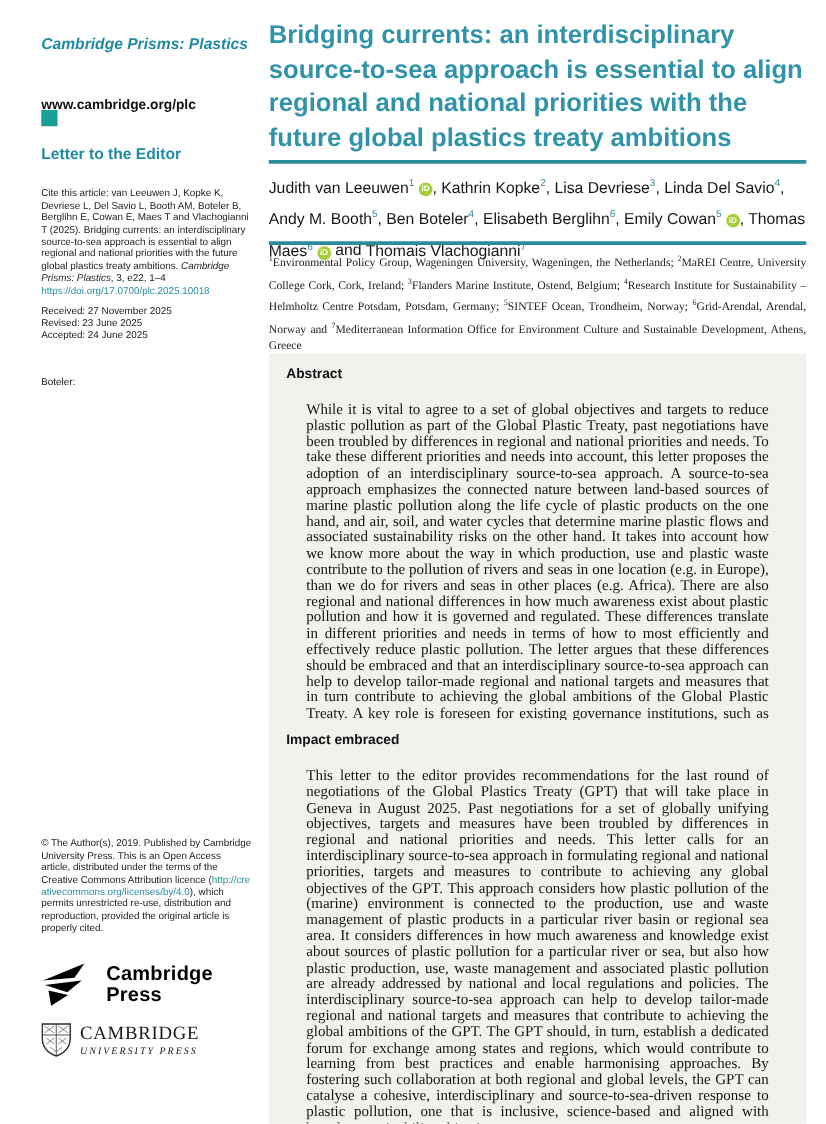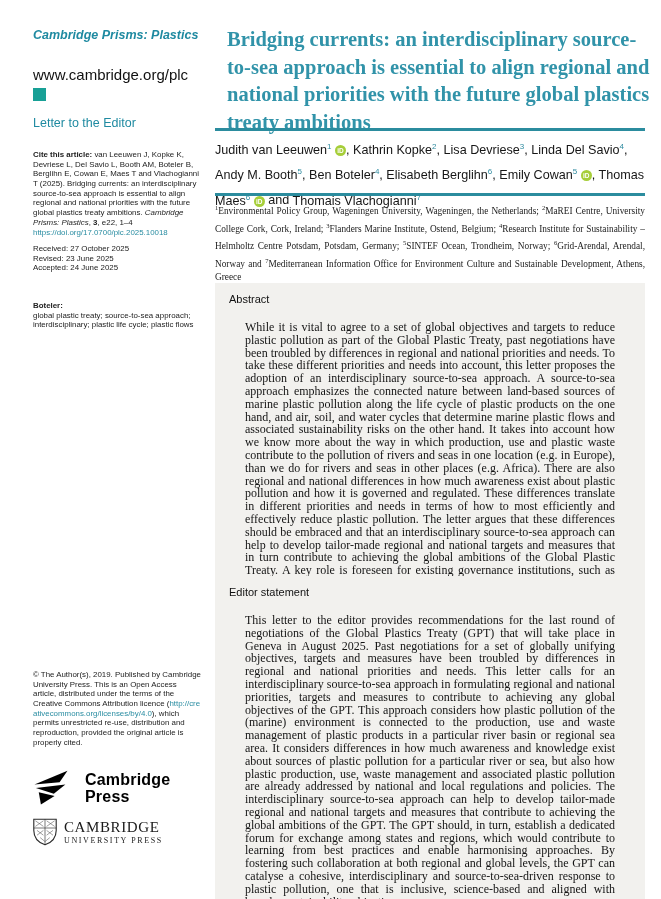--- a/index.html
+++ b/index.html
@@ -1,87 +1,86 @@
 <!DOCTYPE html>
 <html><head>
 <meta charset="utf-8">
 <style>
   html,body{margin:0;padding:0;background:#ffffff;}
   .page{position:relative;width:661px;height:899px;background:#fff;overflow:hidden;
         font-family:"Liberation Sans",sans-serif;color:#1c1c1c;}
   
   .sidebar{position:absolute;left:33px;top:0;width:168px;height:899px;}
   .journal{position:absolute;top:28px;left:0;font-size:12.5px;font-weight:700;font-style:italic;color:#1f8aa1;}
-  .siteurl{position:absolute;top:66px;left:0;font-size:15px;font-weight:400;color:#111;text-decoration:none;}
+  .siteurl{position:absolute;top:78px;left:0;font-size:11px;font-weight:700;color:#111;text-decoration:none;}
   .type-square{position:absolute;top:88px;left:0;width:13px;height:13px;background:#18a096;}
-  .section-h{position:absolute;top:116px;left:0;margin:0;font-size:12.5px;font-weight:400;color:#1f8aa1;}
+  .section-h{position:absolute;top:116px;left:0;margin:0;font-size:12.5px;font-weight:700;color:#1f8aa1;}
   .sideblock{position:absolute;left:0;font-size:7.9px;line-height:9.7px;color:#222;}
   .cite{top:142px;width:168px;}
   .dates{top:244px;}
   .kw{top:301px;width:168px;}
   .corr{top:341px;width:168px;}
   .copyright{top:662px;width:168px;}
-  .sideblock b{font-weight:700;}
+  .sideblock b{font-weight:400;}
   a.tlink{color:#2a8da2;text-decoration:none;word-break:break-all;}
   
   .prisms-logo{position:absolute;top:768px;left:0;display:flex;align-items:center;}
   .prisms-text{margin-left:6px;font-size:16px;line-height:17px;font-weight:700;color:#000;letter-spacing:.2px;}
   .cup-logo{position:absolute;top:818px;left:0;display:flex;align-items:center;}
   .cup-text{margin-left:7px;color:#1a1a1a;}
   .cup-line1{font-family:"Liberation Serif",serif;font-size:15px;letter-spacing:.6px;}
-  .cup-line2{font-family:"Liberation Serif",serif;font-size:8px;letter-spacing:1.6px;}
+  .cup-line2{font-family:"Liberation Serif",serif;font-size:8px;letter-spacing:1.6px;font-style:italic;}
   
   .main{position:absolute;left:215px;top:0;width:430px;}
-  .title{position:absolute;top:14px;left:0;margin:12px;width:430px;
-         font-size:20.5px;line-height:27.5px;font-weight:600;color:#3193a9;font-family:Liberation Serif, serif;}
+  .title{position:absolute;top:14px;left:0;margin:0;width:430px;
+         font-size:20.5px;line-height:27.5px;font-weight:600;color:#3193a9;}
   .rule{position:absolute;left:0;width:430px;height:3px;background:#2b8c9e;}
   .rule1{top:128px;}
   .rule2{top:193px;}
   .authors{position:absolute;top:136px;left:0;margin:0;width:436px;
            font-size:12.6px;line-height:22px;color:#161616;}
   .authors sup{font-size:8px;color:#2f8ba0;}
   .orcid{display:inline-block;width:11px;height:11px;border-radius:50%;background:#a6ce39;color:#fff;
          font-size:6.5px;font-weight:700;line-height:11px;text-align:center;vertical-align:1px;}
   .affils{position:absolute;top:201px;left:0;margin:0;width:430px;
           font-family:"Liberation Serif",serif;font-size:9.3px;line-height:13.4px;
           text-align:justify;color:#1b1b1b;}
   .affils sup{font-size:6.5px;}
   .panel{position:absolute;left:0;width:430px;box-sizing:border-box;
          background:#f2f1ee;padding:10px 14px 12px 14px;}
   .panel-abstract{top:283px;}
   .panel-impact{top:576px;}
-  .panel h3{margin:0 0 5px 0;font-size:11px;font-weight:400;color:#111;}
+  .panel h3{margin:0 0 5px 0;font-size:11px;font-weight:700;color:#111;}
   .panel p{margin:16px;font-family:Liberation Serif, serif;font-size:12px;line-height:12.8px;
            text-align:justify;color:#141414;}
 </style>
 </head>
 <body>
 
 <div class="page">
 
   <aside class="sidebar">
     <div class="journal">Cambridge Prisms: Plastics</div>
     <a class="siteurl" href="#">www.cambridge.org/plc</a>
     <div class="type-square"></div>
     <h2 class="section-h">Letter to the Editor</h2>
 
     <p class="sideblock cite">
       <b>Cite this article:</b><span> van Leeuwen J, Kopke K, Devriese L, Del Savio L, Booth AM, Boteler B, Berglihn E, Cowan E, Maes T and Vlachogianni T (2025). Bridging currents: an interdisciplinary source-to-sea approach is essential to align regional and national priorities with the future global plastics treaty ambitions. </span><i>Cambridge Prisms: Plastics</i><span>, </span><b>3</b><span>, e22, 1–4</span><br>
       <a class="tlink" href="#">https://doi.org/17.0700/plc.2025.10018</a>
     </p>
 
     <div class="sideblock dates">
-      <div>Received: 27 October 2025</div>
+      <div>Received: 27 November 2025</div>
       <div>Revised: 23 June 2025</div>
       <div>Accepted: 24 June 2025</div>
     </div>
 
     <div class="sideblock kw">
       <b>Boteler:</b><br>
-      <span>global plastic treaty; source-to-sea approach; interdisciplinary; plastic life cycle; plastic flows</span>
     </div>
 
 
     <p class="sideblock copyright">
       <span>© The Author(s), 2019. Published by Cambridge University Press. This is an Open Access article, distributed under the terms of the Creative Commons Attribution licence (</span><a class="tlink" href="#">http://creativecommons.org/licenses/by/4.0</a><span>), which permits unrestricted re-use, distribution and reproduction, provided the original article is properly cited.</span>
     </p>
 
     <div class="prisms-logo">
       <svg width="46" height="40" viewBox="0 0 64 52">
         <polygon points="2,21 48,2 37,18" fill="#000"></polygon>
@@ -114,18 +113,18 @@
     <p class="authors"><span>Judith van Leeuwen<sup>1</sup>&nbsp;<span class="orcid">iD</span></span>, <span>Kathrin Kopke<sup>2</sup></span>, <span>Lisa Devriese<sup>3</sup></span>, <span>Linda Del Savio<sup>4</sup></span>, <span>Andy M. Booth<sup>5</sup></span>, <span>Ben Boteler<sup>4</sup></span>, <span>Elisabeth Berglihn<sup>6</sup></span>, <span>Emily Cowan<sup>5</sup>&nbsp;<span class="orcid">iD</span></span>, <span>Thomas Maes<sup>6</sup>&nbsp;<span class="orcid">iD</span></span> and <span>Thomais Vlachogianni<sup>7</sup></span></p>
     <div class="rule rule2"></div>
     <p class="affils"><sup>1</sup>Environmental Policy Group, Wageningen University, Wageningen, the Netherlands; <sup>2</sup>MaREI Centre, University College Cork, Cork, Ireland; <sup>3</sup>Flanders Marine Institute, Ostend, Belgium; <sup>4</sup>Research Institute for Sustainability – Helmholtz Centre Potsdam, Potsdam, Germany; <sup>5</sup>SINTEF Ocean, Trondheim, Norway; <sup>6</sup>Grid-Arendal, Arendal, Norway and <sup>7</sup>Mediterranean Information Office for Environment Culture and Sustainable Development, Athens, Greece</p>
 
     <section class="panel panel-abstract">
       <h3>Abstract</h3>
       <p>While it is vital to agree to a set of global objectives and targets to reduce plastic pollution as part of the Global Plastic Treaty, past negotiations have been troubled by differences in regional and national priorities and needs. To take these different priorities and needs into account, this letter proposes the adoption of an interdisciplinary source-to-sea approach. A source-to-sea approach emphasizes the connected nature between land-based sources of marine plastic pollution along the life cycle of plastic products on the one hand, and air, soil, and water cycles that determine marine plastic flows and associated sustainability risks on the other hand. It takes into account how we know more about the way in which production, use and plastic waste contribute to the pollution of rivers and seas in one location (e.g. in Europe), than we do for rivers and seas in other places (e.g. Africa). There are also regional and national differences in how much awareness exist about plastic pollution and how it is governed and regulated. These differences translate in different priorities and needs in terms of how to most efficiently and effectively reduce plastic pollution. The letter argues that these differences should be embraced and that an interdisciplinary source-to-sea approach can help to develop tailor-made regional and national targets and measures that in turn contribute to achieving the global ambitions of the Global Plastic Treaty. A key role is foreseen for existing governance institutions, such as river basin commissions and regional seas conventions (coordinated by UNEP Regional seas Programme), while the Global Plastic Treaty can become a platform for sharing of approaches, lessons and strategies between regions and countries so that over time, plastic pollution will be reduced worldwide.</p>
     </section>
 
     <section class="panel panel-impact">
-      <h3>Editor statement</h3>
+      <h3>Impact embraced</h3>
       <p>This letter to the editor provides recommendations for the last round of negotiations of the Global Plastics Treaty (GPT) that will take place in Geneva in August 2025. Past negotiations for a set of globally unifying objectives, targets and measures have been troubled by differences in regional and national priorities and needs. This letter calls for an interdisciplinary source-to-sea approach in formulating regional and national priorities, targets and measures to contribute to achieving any global objectives of the GPT. This approach considers how plastic pollution of the (marine) environment is connected to the production, use and waste management of plastic products in a particular river basin or regional sea area. It considers differences in how much awareness and knowledge exist about sources of plastic pollution for a particular river or sea, but also how plastic production, use, waste management and associated plastic pollution are already addressed by national and local regulations and policies. The interdisciplinary source-to-sea approach can help to develop tailor-made regional and national targets and measures that contribute to achieving the global ambitions of the GPT. The GPT should, in turn, establish a dedicated forum for exchange among states and regions, which would contribute to learning from best practices and enable harmonising approaches. By fostering such collaboration at both regional and global levels, the GPT can catalyse a cohesive, interdisciplinary and source-to-sea-driven response to plastic pollution, one that is inclusive, science-based and aligned with broader sustainability objectives.</p>
     </section>
   </main>
 
 </div>
 
 </body></html>

